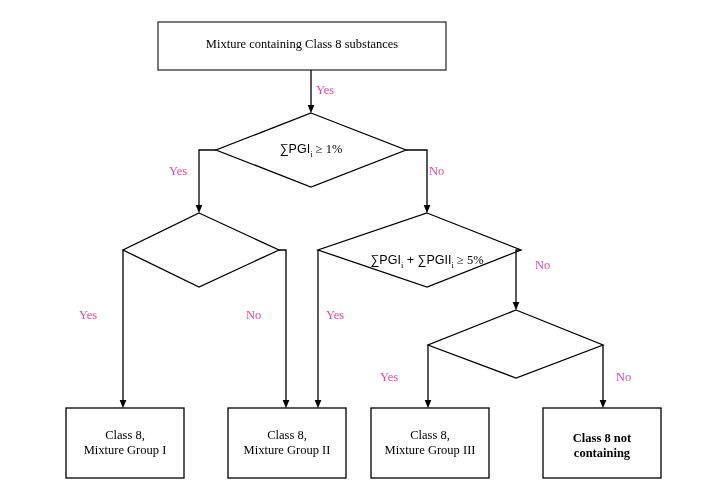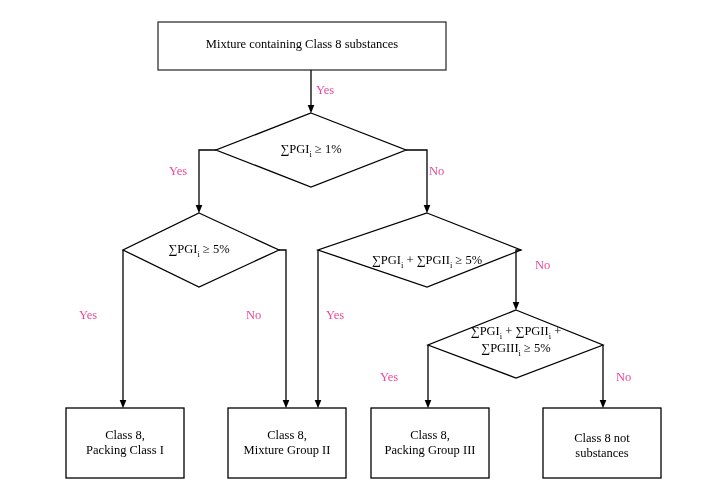--- a/index.html
+++ b/index.html
@@ -41,21 +41,21 @@
     position: absolute;
     font-size: 12.5px;
     color: #ec4899;
     white-space: nowrap;
   }
   .sub {
     font-size: 8.5px;
     vertical-align: sub;
   }
   .sum {
-    font-family: Liberation Serif, serif;
+    font-family: Liberation Sans, sans-serif;
   }
 </style>
 </head>
 <body>
 
 <div id="flowchart-root">
 
   <svg id="flow-svg" viewBox="0 0 701 499" xmlns="http://www.w3.org/2000/svg">
     <defs>
       <marker id="arrowhead" markerWidth="9" markerHeight="9" refX="4.2" refY="4" orient="auto" markerUnits="userSpaceOnUse">
@@ -98,51 +98,44 @@
   </svg>
 
   <div class="node-text" style="left:158px; top:22px; width:288px; height:44px;">
     <span>Mixture containing Class 8 substances</span>
   </div>
 
   <div class="node-text" style="left:241px; top:136px; width:140px; height:28px;">
     <span><span class="sum">∑PGI</span><span class="sub">i</span><span> ≥ 1%</span></span>
   </div>
 
-  <div class="node-text" style="left:129px; top:236px; width:140px; height:28px;">
-    <span><span class="sum">∑PGI</span><span class="sub">i</span><span> ≥ 5%</span></span>
-  </div>
 
   <div class="node-text" style="left:337px; top:236px; width:180px; height:28px;margin-top:11px;">
     <span><span class="sum">∑PGI</span><span class="sub">i</span><span class="sum"> + ∑PGII</span><span class="sub">i</span><span> ≥ 5%</span></span>
   </div>
 
-  <div class="node-text" style="left:441px; top:324px; width:150px; height:34px; flex-direction:column; white-space:nowrap;">
-    <span><span class="sum">∑PGI</span><span class="sub">i</span><span class="sum"> + ∑PGII</span><span class="sub">i</span><span> +</span></span>
-    <span><span class="sum">∑PGIII</span><span class="sub">i</span><span> ≥ 5%</span></span>
-  </div>
 
   <div class="node-text" style="left:66px; top:408px; width:118px; height:70px; flex-direction:column;">
     <span>Class 8,</span>
-    <span>Packing Class I</span>
+    <span>Mixture Group I</span>
   </div>
 
   <div class="node-text" style="left:228px; top:408px; width:118px; height:70px; flex-direction:column;">
     <span>Class 8,</span>
     <span>Mixture Group II</span>
   </div>
 
   <div class="node-text" style="left:371px; top:408px; width:118px; height:70px; flex-direction:column;">
     <span>Class 8,</span>
-    <span>Packing Group III</span>
+    <span>Mixture Group III</span>
   </div>
 
-  <div class="node-text" style="left:543px; top:408px; width:118px; height:75px; flex-direction:column;">
+  <div class="node-text" style="left:543px; top:408px; width:118px; height:75px; flex-direction:column;font-weight:bold;">
     <span>Class 8 not</span>
-    <span>substances</span>
+    <span>containing</span>
   </div>
 
   <div class="edge-label" style="left:316px; top:83px;">Yes</div>
 
   <div class="edge-label" style="left:169px; top:164px;">Yes</div>
 
   <div class="edge-label" style="left:429px; top:164px;">No</div>
 
   <div class="edge-label" style="left:79px; top:308px;">Yes</div>
 

